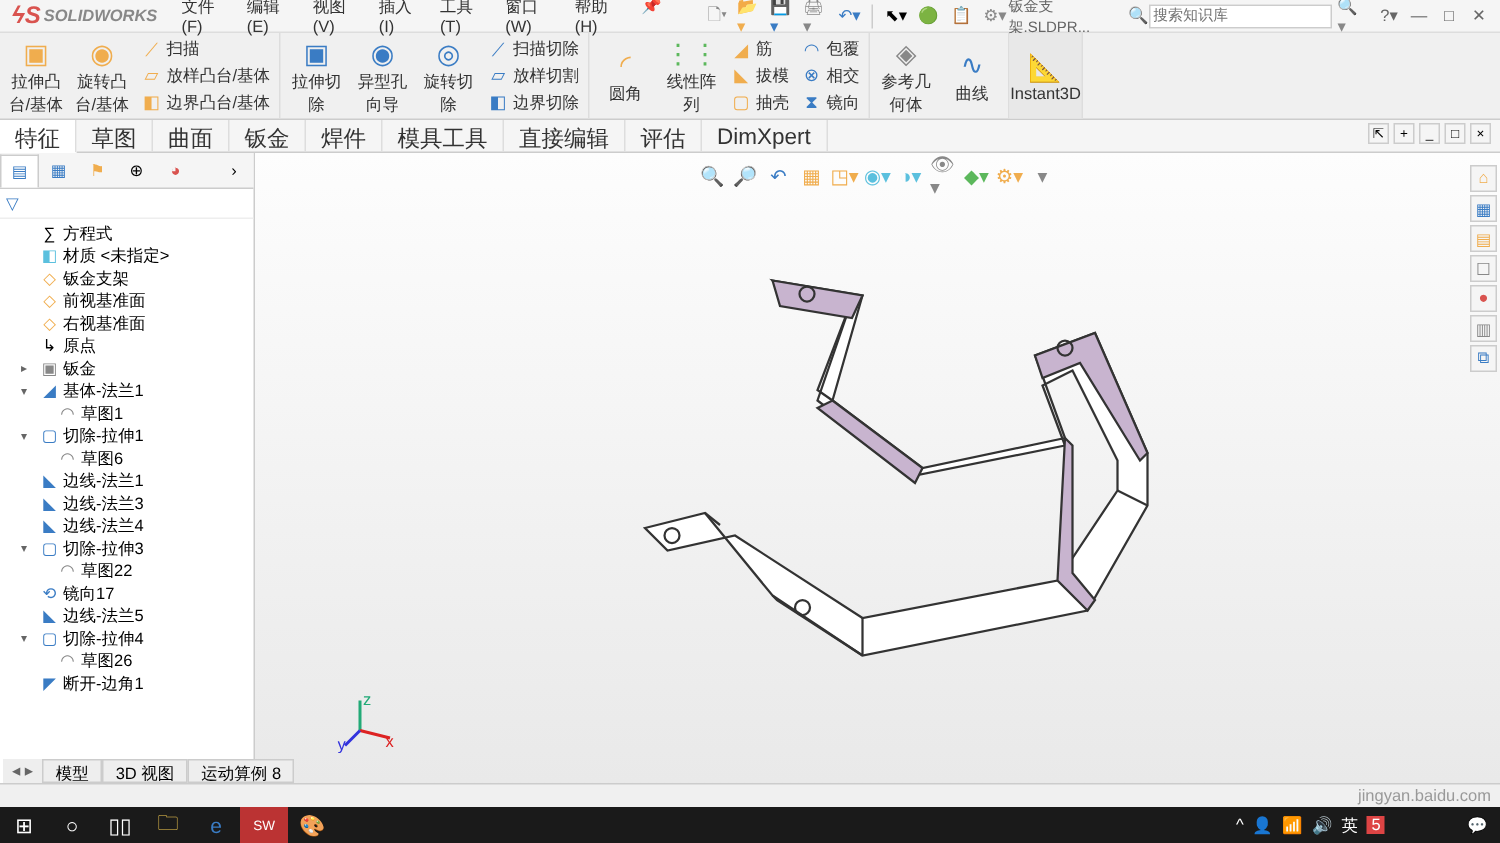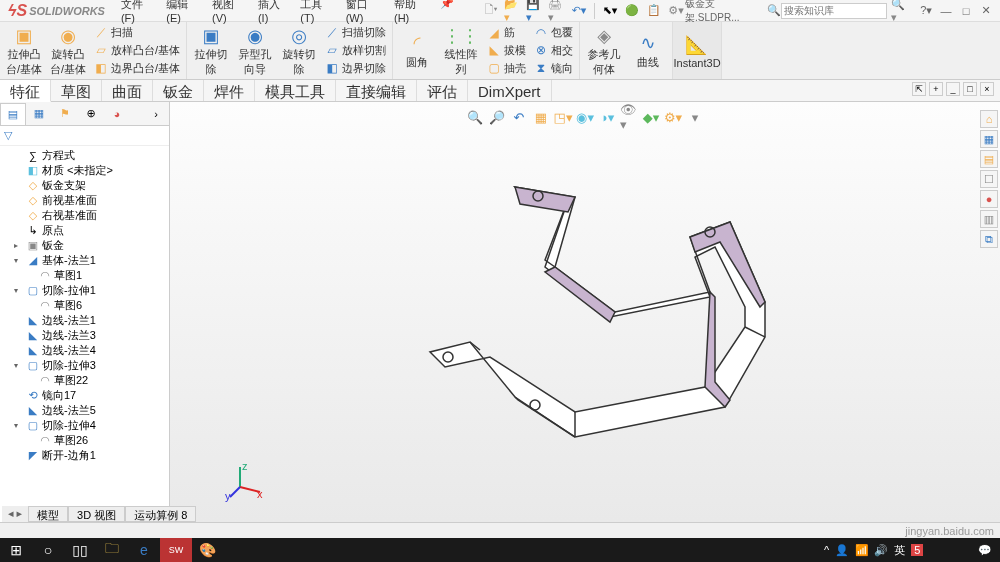--- a/index.html
+++ b/index.html
@@ -8,21 +8,21 @@
 
 .menubar { height: 22px; background: #f5f5f5; display: flex; align-items: center; border-bottom: 1px solid #ddd; }
 .logo { display: flex; align-items: center; padding: 0 8px; color: #888; font-weight: bold; font-style: italic; font-size: 13px; }
 .logo-icon { color: #d9534f; font-size: 16px; margin-right: 2px; }
 .menu-items { display: flex; }
 .menu-item { padding: 0 8px; cursor: pointer; color: #333; }
 .qat { display: flex; align-items: center; gap: 4px; margin-left: 20px; }
 .qat-btn { width: 18px; height: 18px; display: flex; align-items: center; justify-content: center; cursor: pointer; }
 .qat-sep { width: 1px; height: 16px; background: #ccc; margin: 0 2px; }
 .doc-name { margin-left: auto; margin-right: 8px; color: #666; font-size: 10px; }
-.search-box { width: 106px; height: 16px; border: 1px solid #ccc; font-size: 10px; padding: 0 2px; color: #999; }
+.search-box { width: 122px; height: 16px; border: 1px solid #ccc; font-size: 10px; padding: 0 2px; color: #999; }
 .win-controls { display: flex; gap: 4px; margin: 0 6px; }
 .win-btn { width: 16px; height: 16px; display: flex; align-items: center; justify-content: center; cursor: pointer; color: #666; }
 
 
 .ribbon { height: 58px; background: #f0f0f0; border-bottom: 1px solid #ccc; display: flex; }
 .ribbon-group { display: flex; flex-direction: row; border-right: 1px solid #ddd; padding: 2px; }
 .ribbon-btn-lg { width: 44px; display: flex; flex-direction: column; align-items: center; justify-content: center; cursor: pointer; text-align: center; font-size: 10px; color: #333; padding: 2px; }
 .ribbon-btn-lg .ico { width: 24px; height: 24px; display: flex; align-items: center; justify-content: center; font-size: 18px; }
 .ribbon-col { display: flex; flex-direction: column; justify-content: space-around; padding: 0 4px; }
 .ribbon-btn-sm { display: flex; align-items: center; gap: 3px; font-size: 10px; cursor: pointer; color: #333; height: 17px; }

